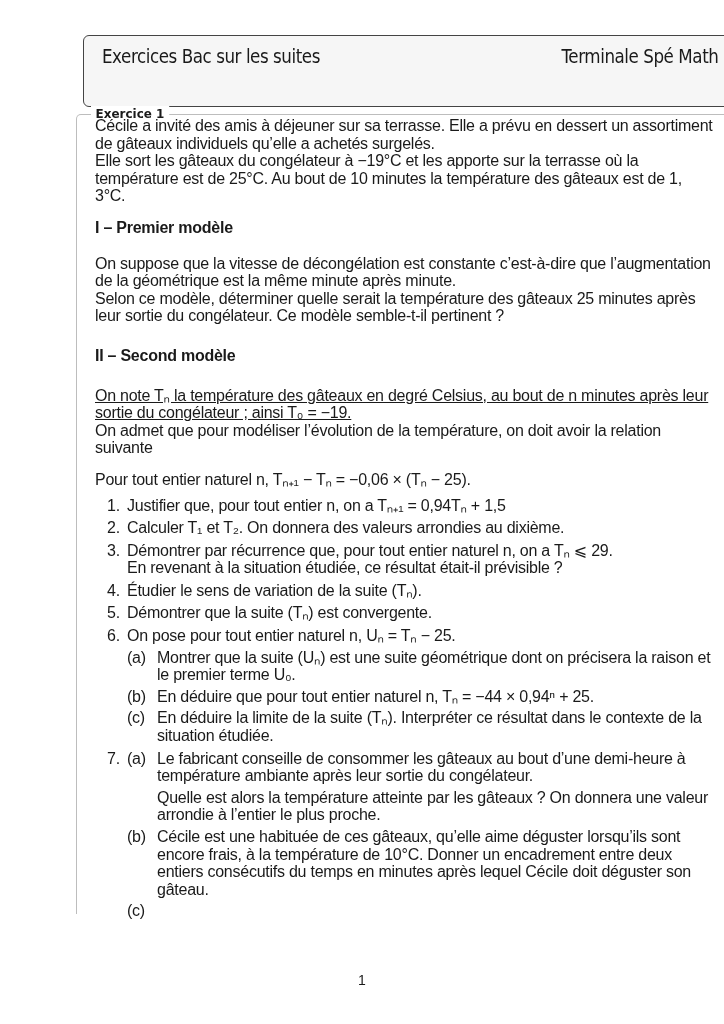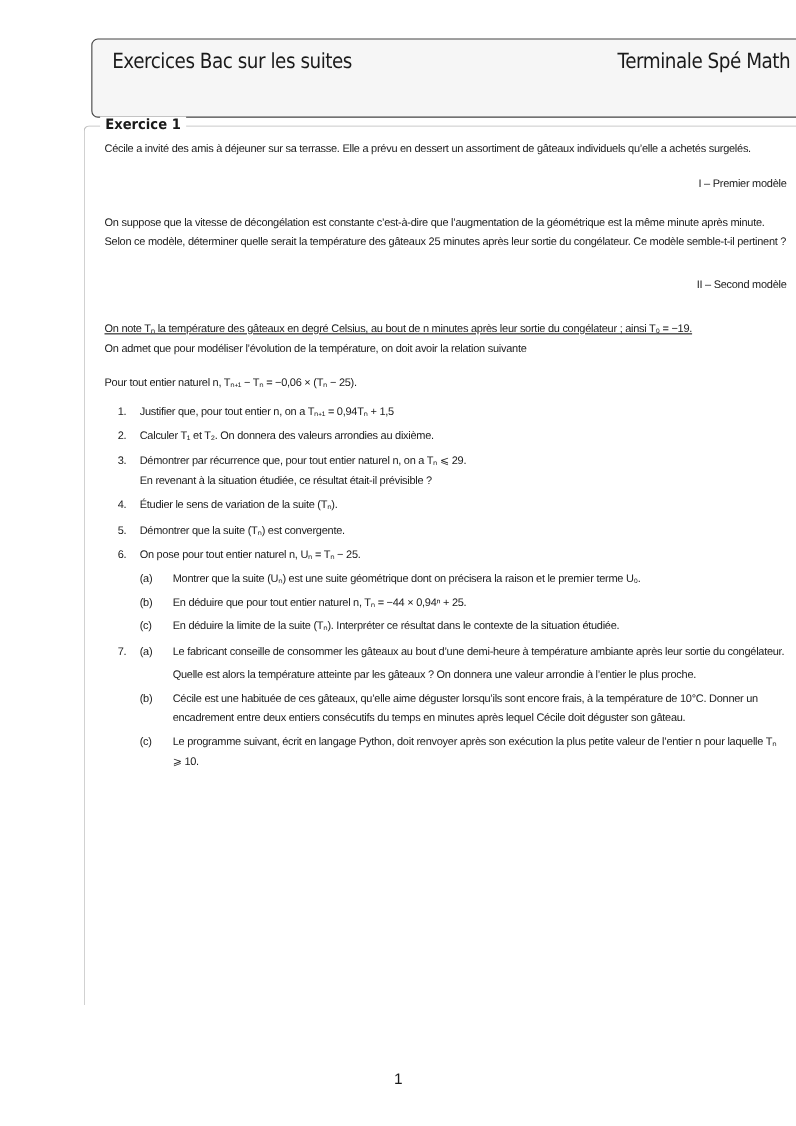--- a/index.html
+++ b/index.html
@@ -28,26 +28,26 @@
       border: 1px solid #bdbdbd; border-bottom: none; border-radius: 5px 5px 0 0;
       box-sizing: border-box;
       margin-left: 41px;
     }
     .exo-title {
       position: absolute; left: 14px; top: -9px; background: #fff; padding: 0 5px;
       font-size: 13px; font-weight: bold; font-family: "DejaVu Sans", sans-serif;
       transform: scaleX(0.92); transform-origin: left top;
     }
     .content {
-      position: absolute; left: 18px; top: 12px; width: 620px;
-      font-size: 10px; line-height: 17.6px; letter-spacing: -0.25px;
+      position: absolute; left: 18px; top: 2px; width: 620px;
+      font-size: 16px; line-height: 17.6px; letter-spacing: -0.25px;
     }
     .content p { margin: 0; }
     .section-title {
-      text-align: right; font-weight: normal; margin: 0;
+      text-align: left; font-weight: bold; margin: 0;
     }
     .centered { text-align: left; }
     ol.main { margin: 0; padding: 0; list-style: none; }
     ol.main > li { position: relative; padding-left: 32px; margin-bottom: 5px; }
     .num-label { position: absolute; left: 12px; top: 0; }
     ol.sub { margin: 0; padding: 0; list-style: none; }
     ol.sub > li { position: relative; padding-left: 62px; margin-bottom: 4px; }
     .sub-label { position: absolute; left: 32px; top: 0; }
     .page-number {
       position: absolute; left: 0; width: 724px; top: 972px; text-align: center; font-size: 14px;
@@ -58,20 +58,21 @@
 
 <div class="header-box">
   <span class="header-left">Exercices Bac sur les suites</span>
   <span class="header-right">Terminale Spé Math</span>
 </div>
 
 <div class="exo-box">
   <span class="exo-title">Exercice 1</span>
   <div class="content">
     <p>Cécile a invité des amis à déjeuner sur sa terrasse. Elle a prévu en dessert un assortiment de gâteaux individuels qu’elle a achetés surgelés.</p>
+    <p>Elle sort les gâteaux du congélateur à −19°C et les apporte sur la terrasse où la température est de 25°C. Au bout de 10 minutes la température des gâteaux est de 1, 3°C.</p>
 
     <p class="section-title" style="margin-top:14px;">I – Premier modèle</p>
     <p style="margin-top:18px;">On suppose que la vitesse de décongélation est constante c’est-à-dire que l’augmentation de la géométrique est la même minute après minute.</p>
     <p>Selon ce modèle, déterminer quelle serait la température des gâteaux 25 minutes après leur sortie du congélateur. Ce modèle semble-t-il pertinent ?</p>
 
     <p class="section-title" style="margin-top:22px;">II – Second modèle</p>
     <p style="margin-top:22px;text-decoration:underline;">On note Tₙ la température des gâteaux en degré Celsius, au bout de n minutes après leur sortie du congélateur ; ainsi T₀ = −19.</p>
     <p>On admet que pour modéliser l’évolution de la température, on doit avoir la relation suivante</p>
 
     <p class="centered" style="margin-top:14px; margin-bottom:8px;">Pour tout entier naturel n,  Tₙ₊₁ − Tₙ = −0,06 × (Tₙ − 25).</p>
@@ -123,21 +124,20 @@
             <span class="sub-label">(a)</span>
             <div>Le fabricant conseille de consommer les gâteaux au bout d’une demi-heure à température ambiante après leur sortie du congélateur.</div>
             <div style="margin-top:4px;">Quelle est alors la température atteinte par les gâteaux ? On donnera une valeur arrondie à l’entier le plus proche.</div>
           </li>
           <li>
             <span class="sub-label">(b)</span>
             <span>Cécile est une habituée de ces gâteaux, qu’elle aime déguster lorsqu’ils sont encore frais, à la température de 10°C. Donner un encadrement entre deux entiers consécutifs du temps en minutes après lequel Cécile doit déguster son gâteau.</span>
           </li>
           <li>
             <span class="sub-label">(c)</span>
-            <span>Le programme suivant, écrit en langage Python, doit renvoyer après son exécution la plus petite valeur de l’entier n pour laquelle Tₙ ⩾ 10.</span>
           </li>
         </ol>
       </li>
     </ol>
   </div>
 </div>
 
 <div class="page-number">1</div>
 
 </body></html>

